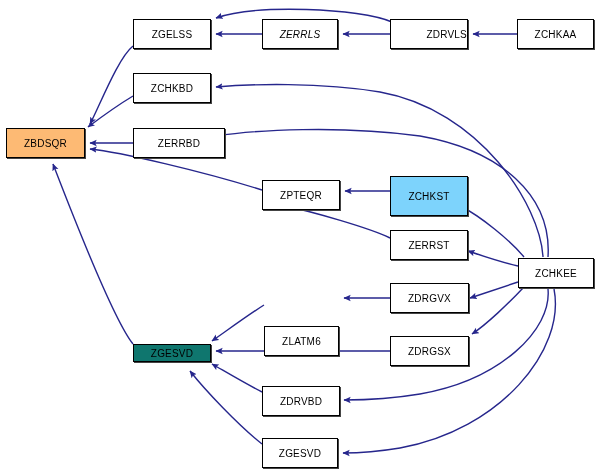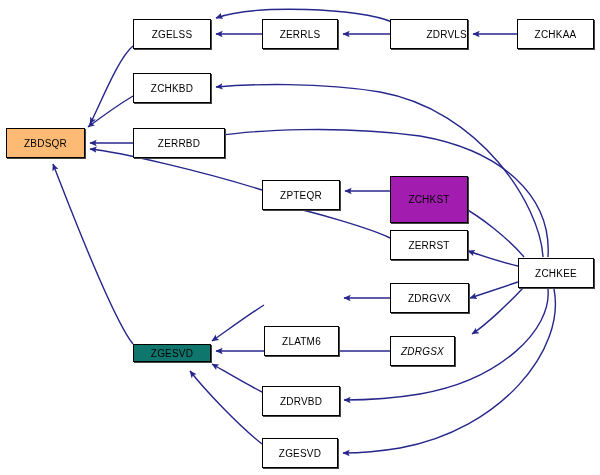--- a/index.html
+++ b/index.html
@@ -108,33 +108,33 @@
       </div>
       <div class="graph-node" style="left: 133px; top: 344px; width: 78px; height: 18px; background: #0f766e; border-color: rgb(0, 0, 0);">
         <span class="node-label">ZGESVD</span>
       </div>
       <div class="graph-node" style="left: 262px; top: 386px; width: 78px; height: 30px; background: rgb(255, 255, 255); border-color: rgb(0, 0, 0);">
         <span class="node-label">ZDRVBD</span>
       </div>
       <div class="graph-node" style="left: 262px; top: 438px; width: 76px; height: 30px; background: rgb(255, 255, 255); border-color: rgb(0, 0, 0);">
         <span class="node-label">ZGESVD</span>
       </div>
-      <div class="graph-node" style="left: 262px; top: 19px; width: 76px; height: 30px; background: rgb(255, 255, 255); border-color: rgb(0, 0, 0);">
+      <div class="graph-node" style="left: 262px; top: 19px; width: 76px; height: 30px; background: rgb(255, 255, 255); border-color: rgb(0, 0, 0); font-style: italic;">
         <span class="node-label">ZERRLS</span>
       </div>
-      <div class="graph-node" style="left: 390px; top: 176px; width: 78px; height: 47px; background: #a21caf; border-color: rgb(0, 0, 0);">
+      <div class="graph-node" style="left: 390px; top: 176px; width: 78px; height: 40px; background: #7dd3fc; border-color: rgb(0, 0, 0);">
         <span class="node-label">ZCHKST</span>
       </div>
       <div class="graph-node" style="left: 390px; top: 230px; width: 78px; height: 30px; background: rgb(255, 255, 255); border-color: rgb(0, 0, 0);">
         <span class="node-label">ZERRST</span>
       </div>
       <div class="graph-node" style="left: 390px; top: 283px; width: 79px; height: 30px; background: rgb(255, 255, 255); border-color: rgb(0, 0, 0);">
         <span class="node-label">ZDRGVX</span>
       </div>
-      <div class="graph-node" style="left: 390px; top: 336px; width: 65px; height: 30px; background: rgb(255, 255, 255); border-color: rgb(0, 0, 0); font-style: italic;">
+      <div class="graph-node" style="left: 390px; top: 336px; width: 79px; height: 30px; background: rgb(255, 255, 255); border-color: rgb(0, 0, 0);">
         <span class="node-label">ZDRGSX</span>
       </div>
       <div class="graph-node" style="left: 390px; top: 19px; width: 78px; height: 30px; background: rgb(255, 255, 255); border-color: rgb(0, 0, 0); justify-content: flex-end;">
         <span class="node-label">ZDRVLS</span>
       </div>
       <div class="graph-node" style="left: 518px; top: 258px; width: 76px; height: 30px; background: rgb(255, 255, 255); border-color: rgb(0, 0, 0);">
         <span class="node-label">ZCHKEE</span>
       </div>
       <div class="graph-node" style="left: 517px; top: 19px; width: 77px; height: 30px; background: rgb(255, 255, 255); border-color: rgb(0, 0, 0);">
         <span class="node-label">ZCHKAA</span>

